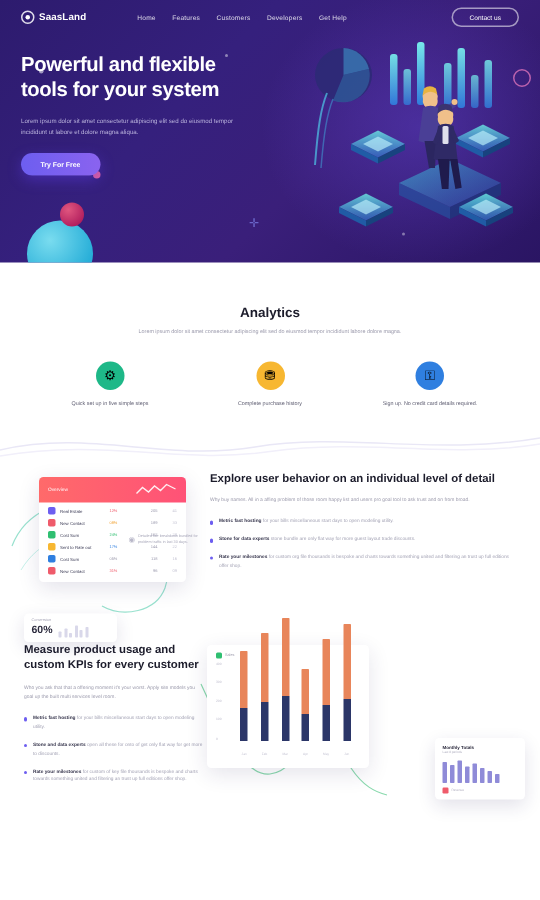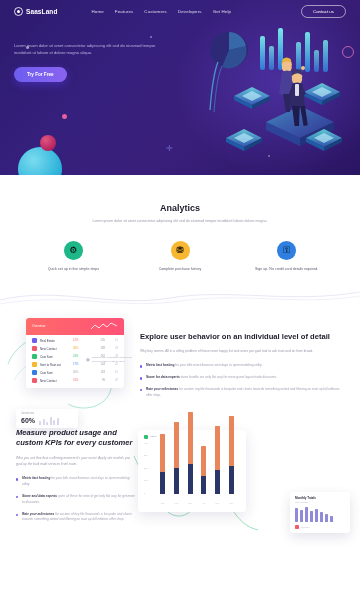--- a/index.html
+++ b/index.html
@@ -177,37 +177,37 @@
   .foot-bars { display: flex; align-items: flex-end; gap: 1.5px; height: 9px; }
   .foot-bars i { width: 2px; background: #d9d8ea; display: block; border-radius: .5px; }
 
   .tooltip {
     position: absolute; right: -2px; top: 44px;
     display: flex; align-items: flex-start; gap: 2px;
   }
   .tt-ico { font-size: 5px; color: #b9b8c9; }
   .tt-txt { font-size: 2.5px; color: #a9a8ba; line-height: 1.8; width: 44px; }
 
-  .explore-copy { flex: 1; padding-left: 6px; padding-top: 2px; margin-top: 18px; }
+  .explore-copy { flex: 1; padding-left: 6px; padding-top: 2px; }
   .h3 { font-size: 7.6px; font-weight: bold; color: #1c1c2b; line-height: 1.4; }
   .p { margin-top: 6px; font-size: 3.3px; color: #9a99ab; line-height: 1.95; }
   .bullets { margin-top: 8px; list-style: none; }
   .bullets li {
     position: relative; padding-left: 6px; margin-bottom: 6px;
     font-size: 3.2px; color: #a3a2b4; line-height: 1.85;
   }
   .bullets li::before {
     content: ""; position: absolute; left: 0; top: 2.6px;
     width: 2.2px; height: 2.2px; border-radius: 50%; background: #6d5ef0;
   }
   .bullets b { color: #3a3950; }
 
   
   .measure { display: flex; padding: 16px 16px 0; }
-  .measure-copy { width: 120px; font-style: italic; }
+  .measure-copy { width: 120px; }
   .charts { flex: 1; position: relative; height: 105px; padding-left: 6px; }
 
   .chart-card {
     position: absolute; left: 2px; top: 2px;
     width: 108px; height: 82px;
     background: #fff; border-radius: 3px;
     box-shadow: 0 4px 14px rgba(40,30,90,.12);
     padding: 5px 6px 4px;
   }
   .legend { display: flex; align-items: center; gap: 2px; }
@@ -276,20 +276,21 @@
         <a class="nav-link">Features</a>
         <a class="nav-link">Customers</a>
         <a class="nav-link">Developers</a>
         <a class="nav-link">Get Help</a>
       </div>
       <div class="nav-cta">Contact us</div>
     </nav>
 
     <div class="hero-body">
       <div class="hero-copy">
+        <h1 class="hero-title">Powerful and flexible tools for your system</h1>
         <p class="hero-sub">Lorem ipsum dolor sit amet consectetur adipiscing elit sed do eiusmod tempor incididunt ut labore et dolore magna aliqua.</p>
         <div class="hero-btn">Try For Free</div>
       </div>
     </div>
 
     <div class="illo">
       <svg viewBox="0 0 150 140">
         <defs>
           <linearGradient id="plat" x1="0" y1="0" x2="1" y2="1">
             <stop offset="0" stop-color="#3fd6e0" stop-opacity=".55"></stop>

